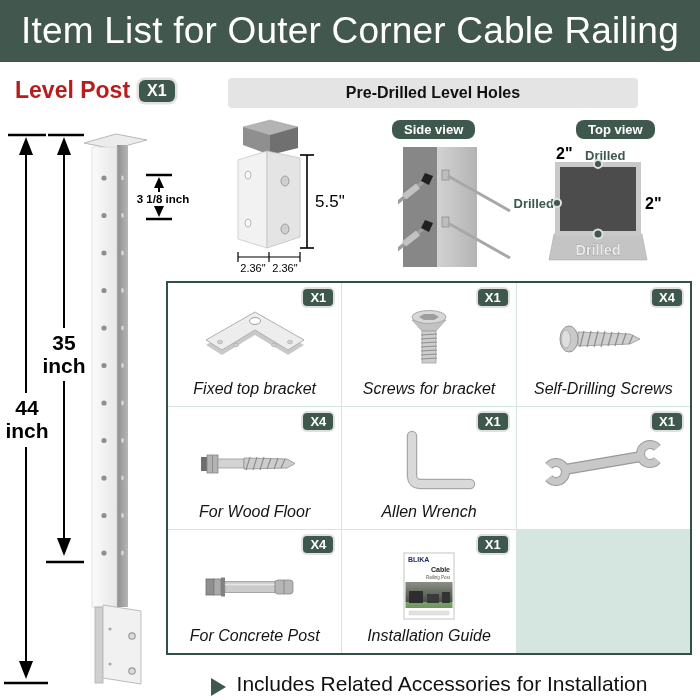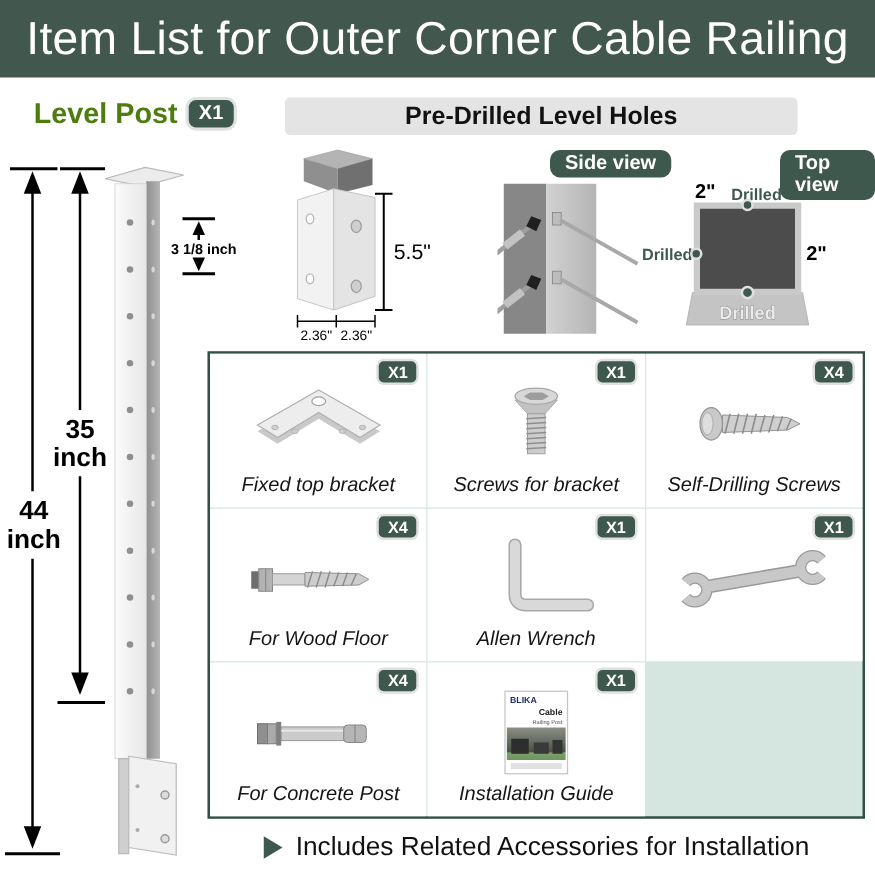--- a/index.html
+++ b/index.html
@@ -5,46 +5,46 @@
   html,body{margin:0;padding:0;background:#fff;}
   .stage{position:relative;width:700px;height:700px;background:#fff;overflow:hidden;
          font-family:"Liberation Sans","DejaVu Sans",sans-serif;}
   .abs{position:absolute;}
   
   .banner{left:0;top:0;width:700px;height:62px;background:#42584E;}
   .banner h1{margin:0;height:50px;line-height:62px;text-align:center;color:#fff;
              font-size:37px;font-weight:normal;letter-spacing:.2px;}
   
   .post-head{left:15px;top:77px;display:flex;align-items:center;gap:9px;}
-  .post-head .lbl{color:#4d7c0f;font-size:23px;font-weight:bold;margin-left:12px;}
+  .post-head .lbl{color:#b91c1c;font-size:23px;font-weight:bold;}
   .qty-badge{display:inline-block;background:#3E584E;color:#fff;font-weight:bold;
              font-size:16px;padding:2px 8px;border-radius:6px;box-shadow:0 0 0 2.5px #E1E1E1;}
   .holes-pill{left:228px;top:78px;width:410px;height:30px;background:#E4E4E4;border-radius:4px;
-              text-align:center;line-height:30px;font-size:20px;font-weight:bold;color:#111;}
-  
-  .view-badge{background:#3E584E;color:#fff;font-size:16px;font-weight:bold;
-              padding:2px 12px;border-radius:8px;margin-left:48px;}
+              text-align:center;line-height:30px;font-size:16px;font-weight:bold;color:#111;}
+  
+  .view-badge{background:#3E584E;color:#fff;font-size:13px;font-weight:bold;
+              padding:2px 12px;border-radius:8px;}
   .sv-badge{left:392px;top:120px;}
   .tv-badge{left:576px;top:120px;}
   .tv-lab{color:#3E584E;font-size:13px;font-weight:bold;}
   .tv-dim{color:#000;font-size:16px;font-weight:bold;}
   
   .grid{left:166px;top:281px;width:526px;height:374px;border:2px solid #315046;
         background:#D5E6E0;display:grid;grid-template-columns:1fr 1fr 1fr;
         grid-template-rows:1fr 1fr 1fr;gap:1px;box-sizing:border-box;}
   .cell{position:relative;background:#fff;}
   .cell .qty{position:absolute;top:6px;right:8px;background:#3E584E;color:#fff;
              font-size:13px;font-weight:bold;padding:1px 7px;border-radius:4px;
              box-shadow:0 0 0 2px #E0E0E0;}
   .cell .img{position:absolute;left:0;right:0;top:22px;bottom:32px;display:flex;
              align-items:center;justify-content:center;}
   .cell .lab{position:absolute;left:0;right:0;bottom:8px;text-align:center;
              font-size:16px;color:#151515;font-style:italic;}
   
-  .footer{left:166px;top:660px;width:526px;height:36px;display:flex;align-items:center;
+  .footer{left:166px;top:660px;width:526px;height:36px;display:flex;align-items:flex-end;
           justify-content:center;gap:11px;}
   .tri{width:0;height:0;border-left:15px solid #3E584E;border-top:9px solid transparent;
        border-bottom:9px solid transparent;}
   .footer .txt{font-size:21px;color:#111;}
   svg text{font-family:"Liberation Sans","DejaVu Sans",sans-serif;}
 </style>
 </head>
 <body>
 
 <div class="stage">

